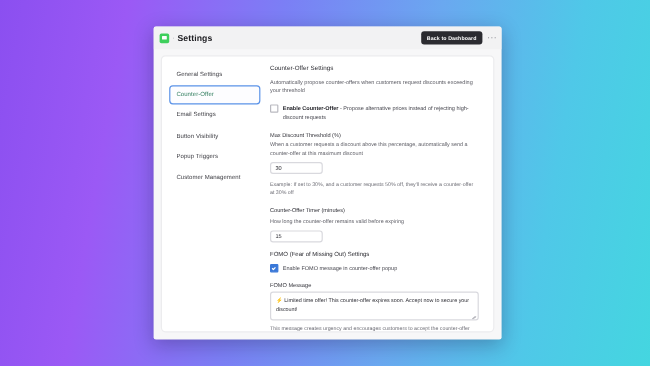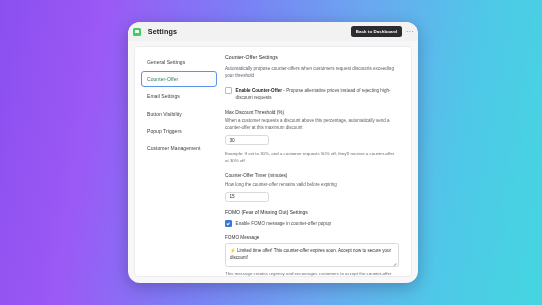--- a/index.html
+++ b/index.html
@@ -15,21 +15,21 @@
   }
 
   
   .window {
     position: absolute;
     left: 128px;
     top: 22px;
     width: 290px;
     height: 261px;
     background: #f7f7f8;
-    border-radius: 12px;
+    border-radius: 2px;
     box-shadow: 0 4px 16px rgba(20, 10, 50, 0.28);
     overflow: hidden;
     display: flex;
     flex-direction: column;
   }
 
   
   .titlebar {
     height: 19px;
     flex: 0 0 19px;

